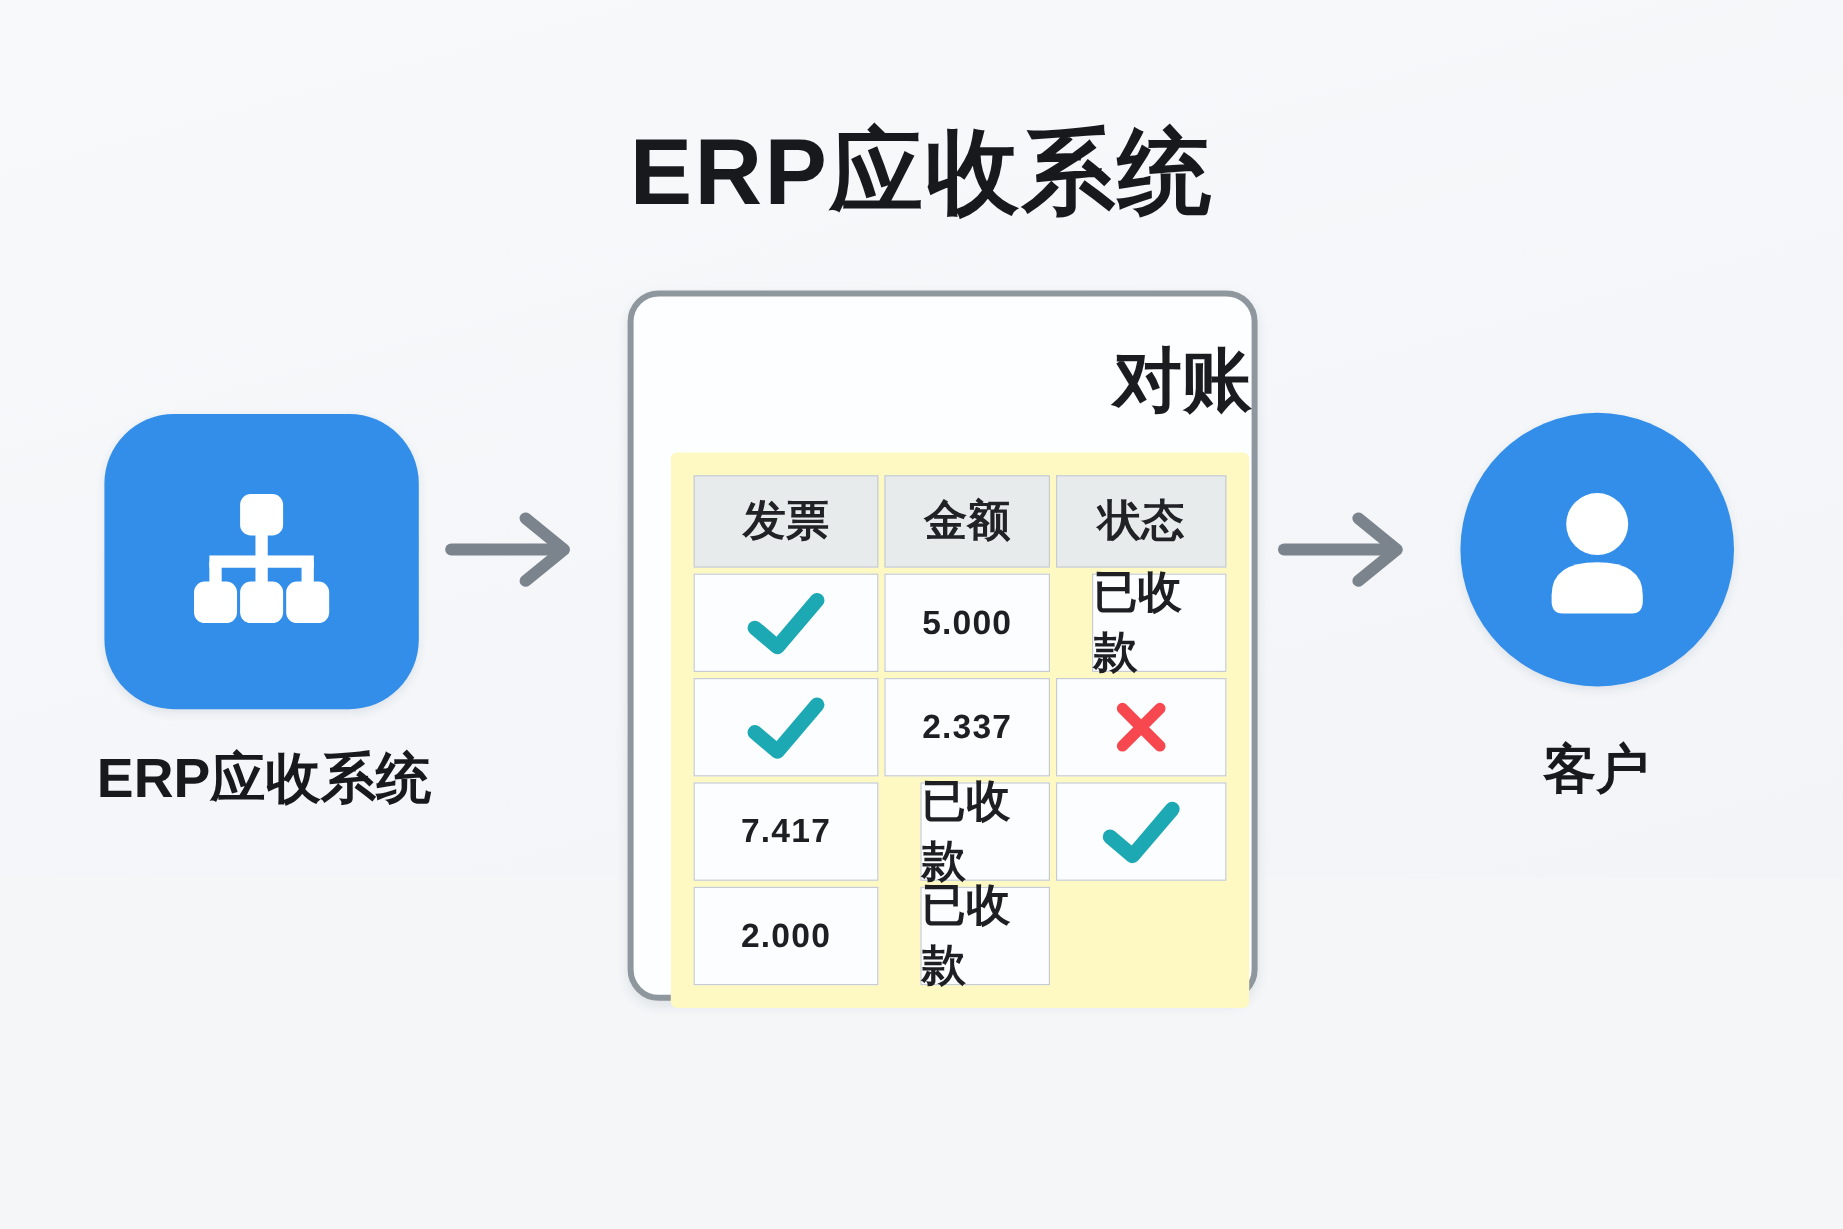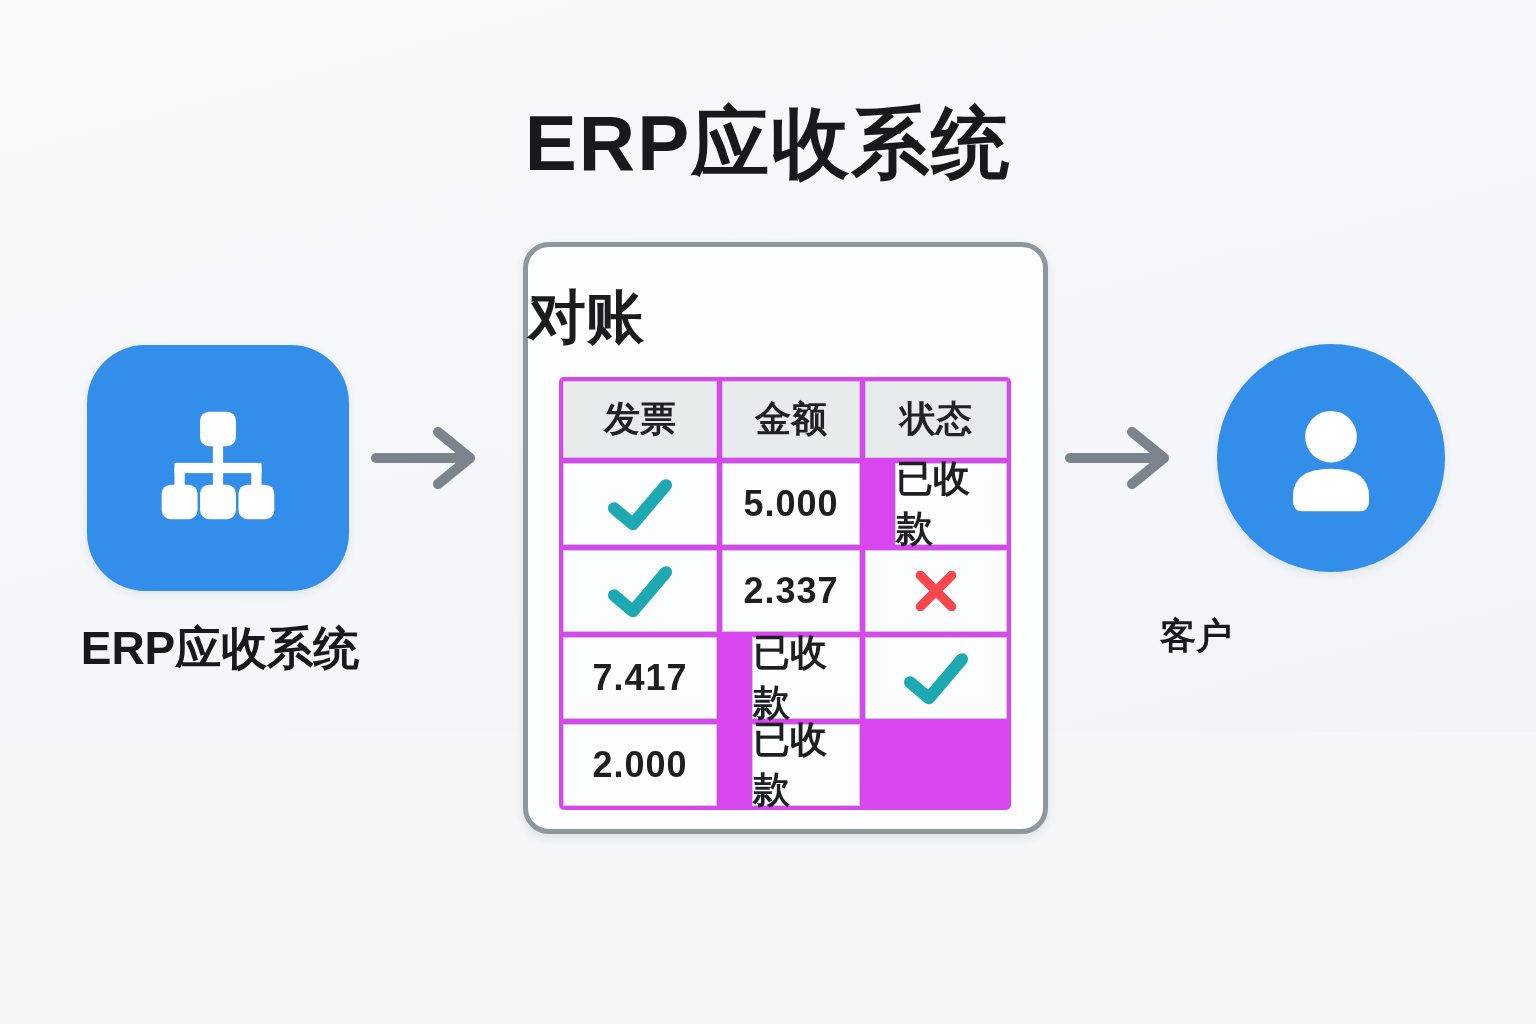--- a/index.html
+++ b/index.html
@@ -36,49 +36,49 @@
 
   
   .card{
     position:absolute;left:523px;top:242px;width:525px;height:592px;
     box-sizing:border-box;background:#fdfeff;
     border:5px solid #8e979e;border-radius:26px;
     box-shadow:0 4px 10px rgba(50,65,80,.10);
   }
   .card-title{
     position:absolute;top:32px;left:0;width:100%;
-    text-align:left;font-size:58px;font-weight:800;color:#1a1c20;
+    text-align:right;font-size:58px;font-weight:800;color:#1a1c20;
   }
 
   
   .table{
     position:absolute;left:31px;top:130px;
     display:grid;
     grid-template-columns:154px 138px 142px;
     grid-template-rows:77px 82px 82px 82px 82px;
-    gap:5px;padding:4px;background:#d946ef;border-radius:5px;
+    gap:5px;padding:19px;background:#fef9c3;border-radius:5px;
   }
   .cell{
     display:flex;align-items:center;justify-content:center;
     background:#fcfdfe;border:1px solid #c6ccd1;box-sizing:border-box;
   }
   .cell.th{background:#e8ebec;font-size:36px;font-weight:800;color:#202226;}
-  .cell.amount{font-size:36px;font-weight:600;color:#1d1f23;letter-spacing:1px;}
+  .cell.amount{font-size:28px;font-weight:600;color:#1d1f23;letter-spacing:1px;}
   .cell.status{font-size:37px;font-weight:700;color:#1d1f23;margin-left:30px;}
 
   
   .right-node{position:absolute;left:1160px;top:344px;width:340px;}
   .avatar-circle{
     position:absolute;left:57px;top:0;width:228px;height:228px;border-radius:50%;
     background:#338ee9;display:flex;align-items:center;justify-content:center;
     box-shadow:0 3px 8px rgba(40,70,110,.10);
   }
   .right-label{
     position:absolute;left:0;top:268px;width:340px;
-    text-align:left;font-size:36px;font-weight:800;color:#17191d;
+    text-align:center;font-size:44px;font-weight:800;color:#17191d;
   }
 
   .icon-check{width:72px;height:58px;}
   .icon-cross{width:52px;height:52px;}
 </style>
 </head>
 <body>
 
 <div class="stage">
 

